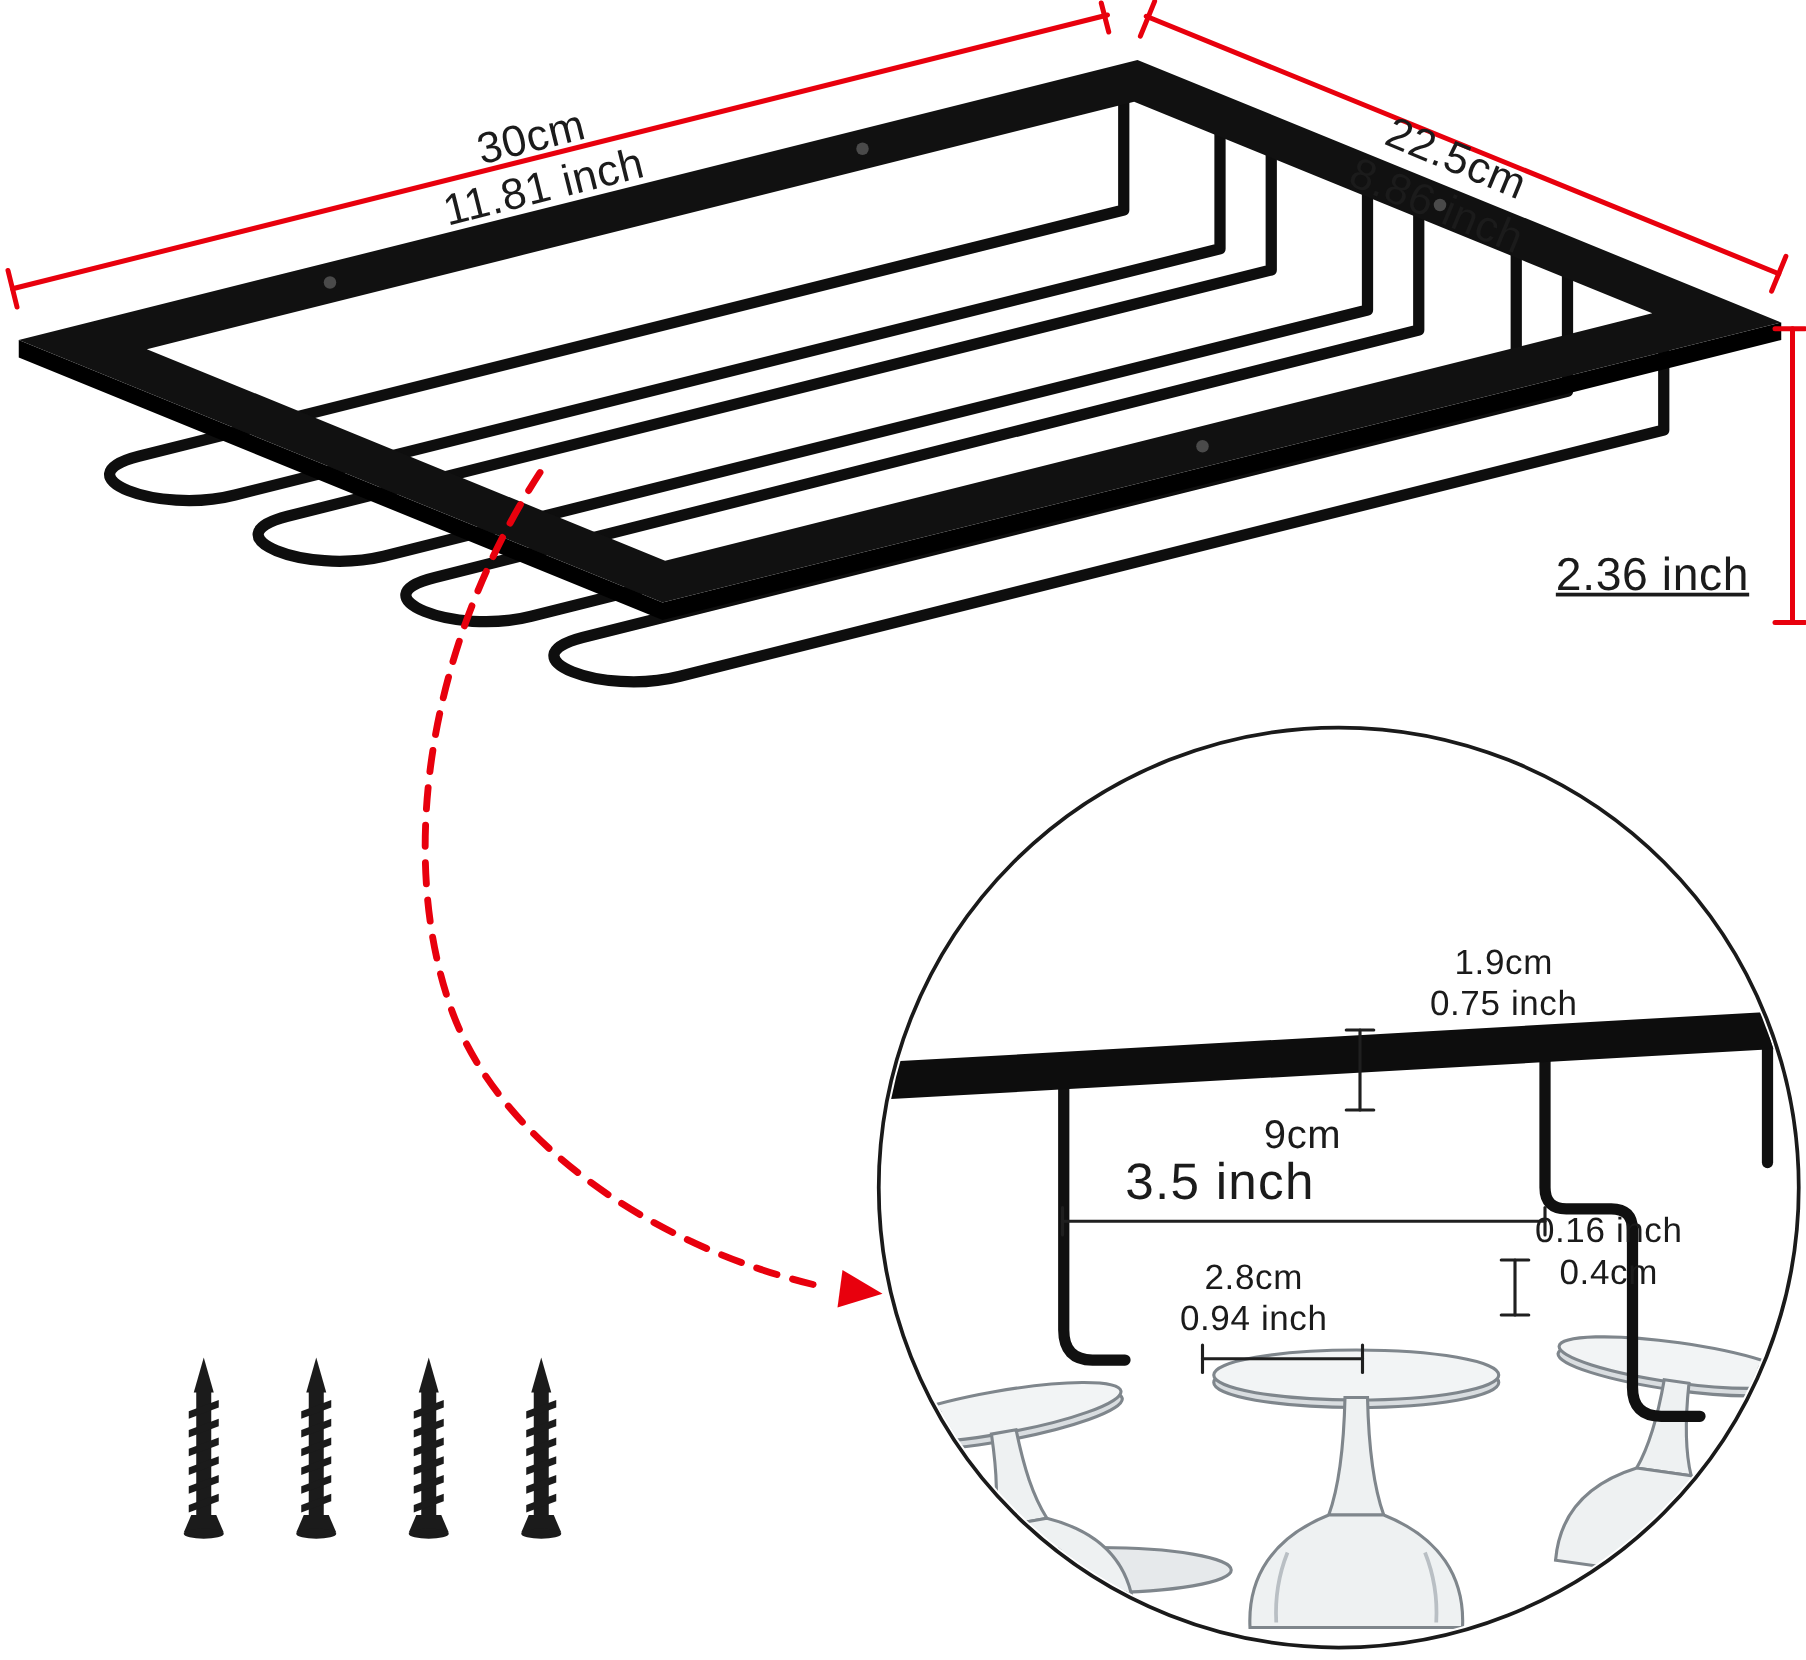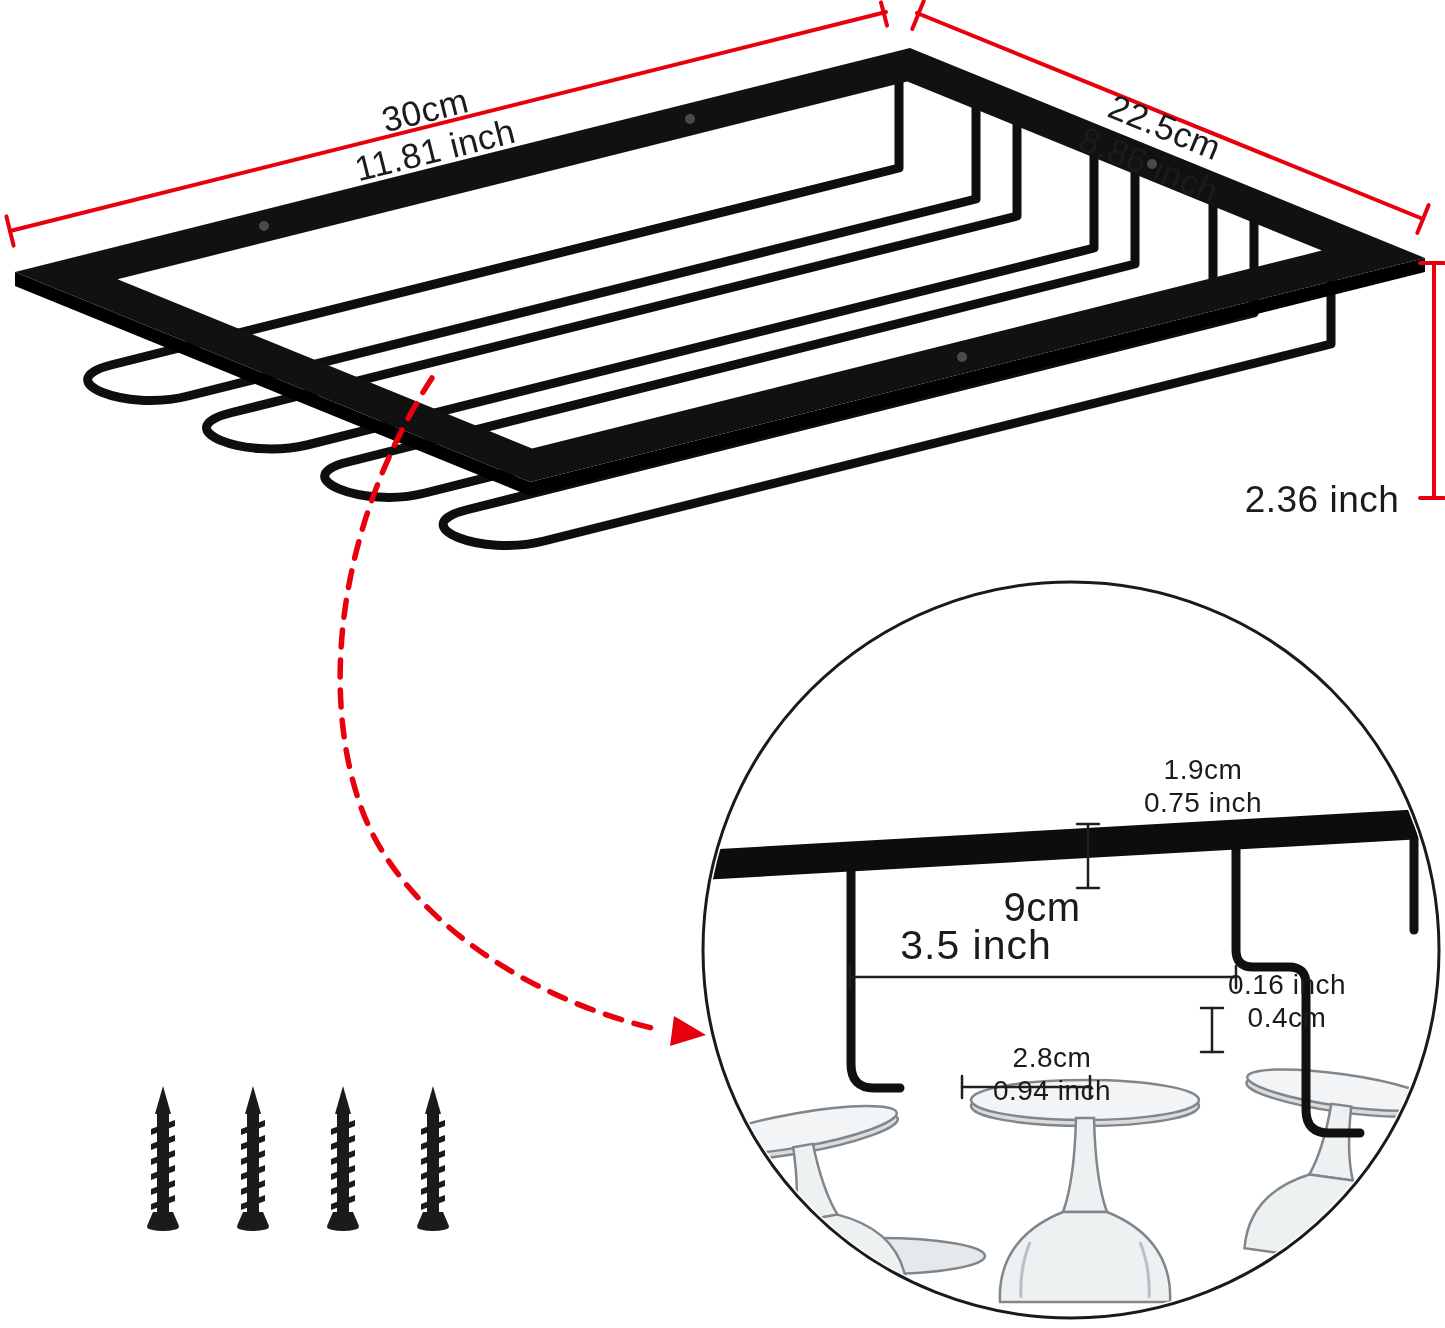--- a/index.html
+++ b/index.html
@@ -17,21 +17,21 @@
     text-align:center;
     line-height:1.18;
     white-space:nowrap;
     color:#1b1b1b;
     letter-spacing:0.5px;
   }
   .dim-label .line{display:block;}
   .fs-main{font-size:35px;}
   .fs-height{font-size:37px;}
   .fs-small{font-size:28px;}
-  .fs-9cm{font-size:40px;}
+  .fs-9cm{font-size:32px;}
   .fs-35in{font-size:41px;letter-spacing:1px;font-weight:500;}
   .rot-w{transform:translate(-50%,-50%) rotate(-14deg);}
   .rot-d{transform:translate(-50%,-50%) rotate(22.5deg);}
   .ctr{transform:translate(-50%,-50%);}
 </style>
 </head>
 <body>
 
 <div class="canvas">
 
@@ -202,37 +202,37 @@
   <div class="dim-label fs-main rot-w" style="left:430px;top:130px;">
     <span class="line">30cm</span>
     <span class="line">11.81 inch</span>
   </div>
 
   <div class="dim-label fs-main rot-d" style="left:1157px;top:146px;">
     <span class="line">22.5cm</span>
     <span class="line">8.86 inch</span>
   </div>
 
-  <div class="dim-label fs-height ctr" style="left:1322px;top:500px;">
+  <div class="dim-label fs-height ctr" style="left:1322px;top:460px;text-decoration:underline;">
     <span class="line">2.36 inch</span>
   </div>
 
   <div class="dim-label fs-small ctr" style="left:1203px;top:786px;">
     <span class="line">1.9cm</span>
     <span class="line">0.75 inch</span>
   </div>
 
   <div class="dim-label fs-9cm ctr" style="left:1042px;top:908px;">
     <span class="line">9cm</span>
   </div>
   <div class="dim-label fs-35in ctr" style="left:976px;top:945px;">
     <span class="line">3.5 inch</span>
   </div>
 
-  <div class="dim-label fs-small ctr" style="left:1052px;top:1038px;margin-top:36px;">
+  <div class="dim-label fs-small ctr" style="left:1003px;top:1038px;">
     <span class="line">2.8cm</span>
     <span class="line">0.94 inch</span>
   </div>
 
   <div class="dim-label fs-small ctr" style="left:1287px;top:1001px;">
     <span class="line">0.16 inch</span>
     <span class="line">0.4cm</span>
   </div>
 
 </div>

